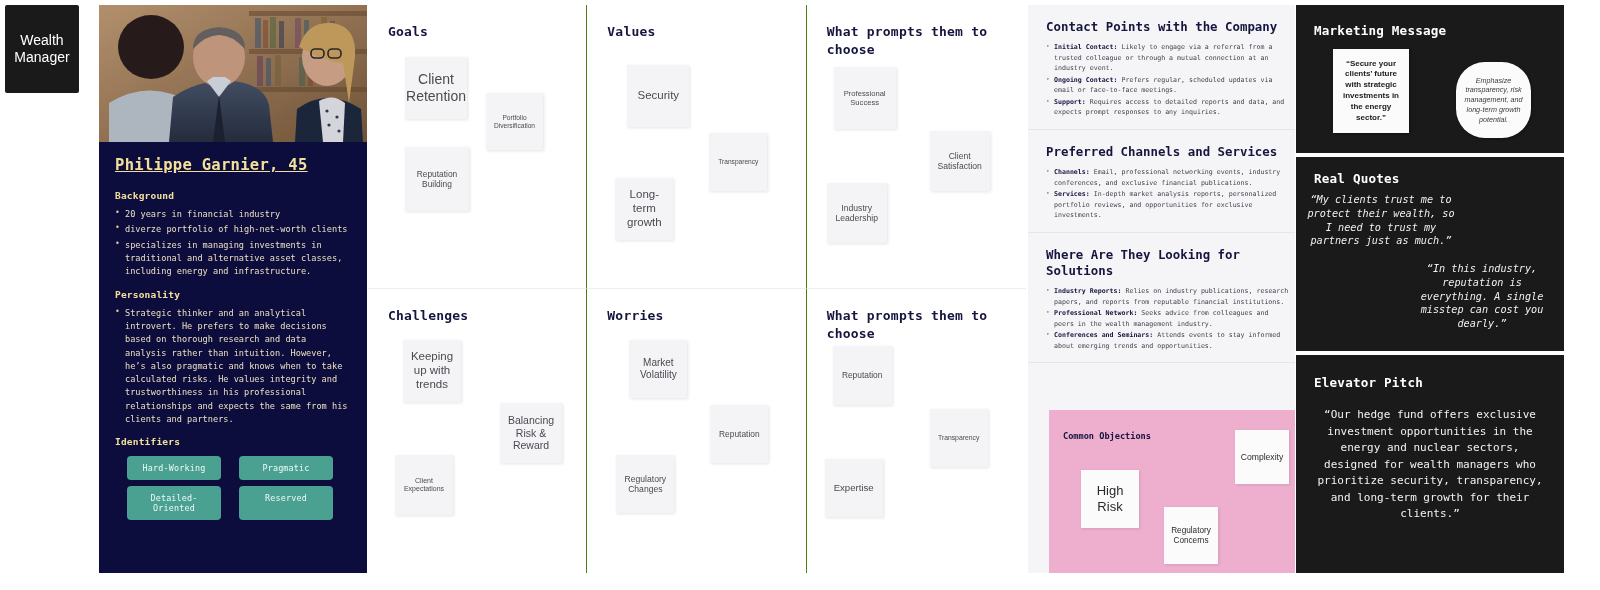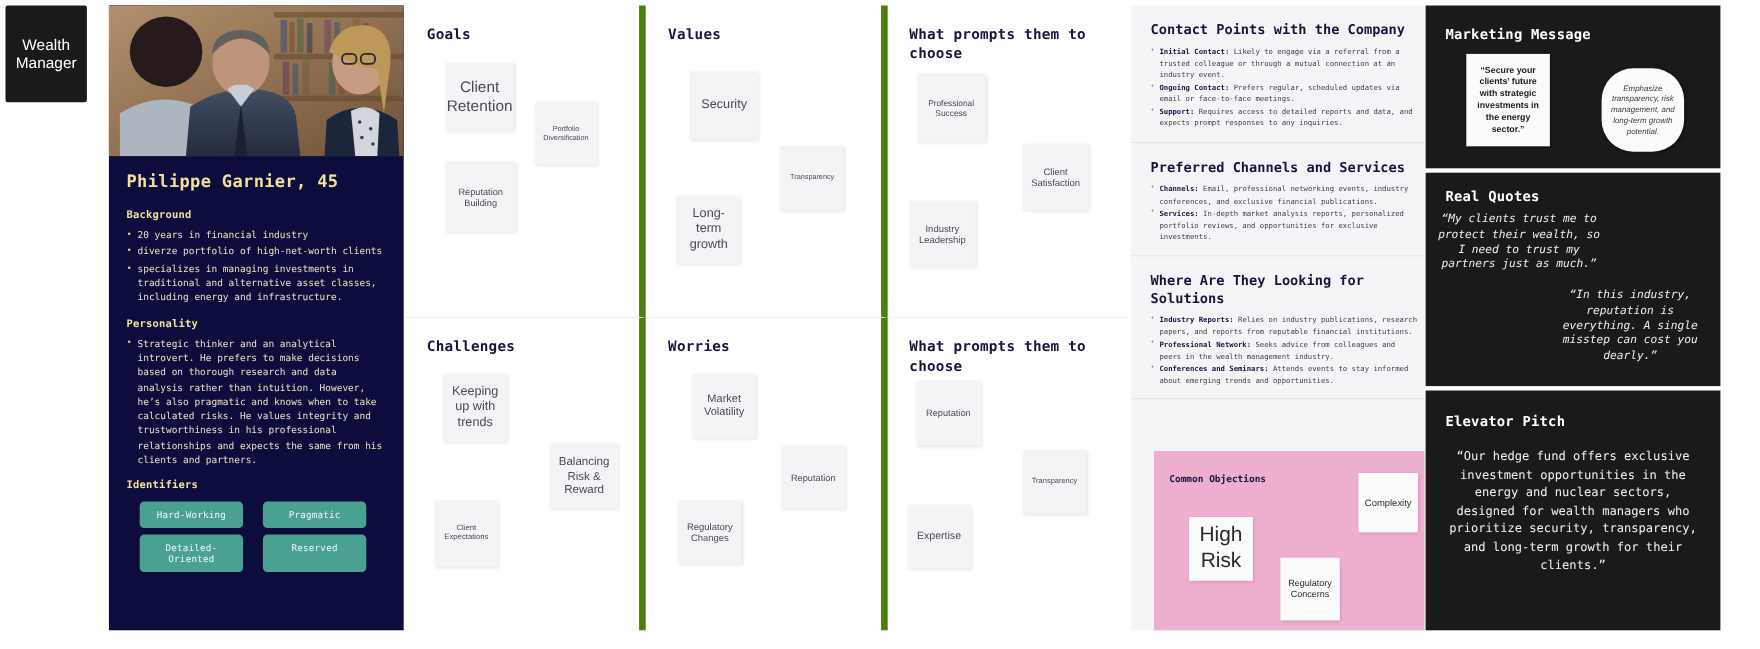--- a/index.html
+++ b/index.html
@@ -29,20 +29,21 @@
   .photo-bg {
     position: absolute; inset: 0;
     background:
       linear-gradient(100deg, rgba(13,13,61,0.35) 0%, rgba(0,0,0,0.0) 40%),
       linear-gradient(180deg, #b08a5c 0%, #9c7848 45%, #7a5c34 100%);
   }
   .persona-body { padding: 14px 16px 10px 16px; color:#f5e8b0; }
   .persona-name {
     font-size: 15.5px; font-weight: 700; color: #f2e09a; letter-spacing: .3px;
     margin-bottom: 16px;
+    text-decoration: underline;
   }
   .persona-role { font-size: 15px; color: #f3e6b5; font-weight: 400; margin-bottom: 14px; letter-spacing:.2px;}
   .sec-title { font-size: 9.5px; font-weight: 700; color: #f2e09a; margin: 10px 0 7px 0; letter-spacing:.2px;}
   .bullets { list-style: none; }
   .bullets li {
     font-size: 8.6px; line-height: 1.55; color: #eadfc0; margin-bottom: 2px;
     padding-left: 10px; position: relative;
   }
   .bullets li::before {
     content: "\2022"; position: absolute; left: 0; top: -1px; color: #d9c98f; font-size: 8px;
@@ -52,21 +53,21 @@
     background: #4aa192; color: #eefaf6; font-size: 8.4px; border-radius: 4px;
     padding: 7px 6px; width: 94px; text-align: center; letter-spacing:.2px;margin-left:12px;
   }
 
   
   .grid {
     position: absolute; left: 368px; top: 5px; width: 658px; height: 568px;
     background: #ffffff; display: grid;
     grid-template-columns: 1fr 1fr 1fr; grid-template-rows: 1fr 1fr;
   }
-  .cell { position: relative; border-right: 6px solid #4d7c0f; border-bottom: 1px solid #eeeef2; }
+  .cell { position: relative; border-right: 1px solid #4d7c0f; border-bottom: 1px solid #eeeef2; }
   .cell:nth-child(3n) { border-right: none; }
   .cell:nth-child(n+4) { border-bottom: none; }
   .cell-title {
     position: absolute; left: 20px; top: 18px; font-size: 13px; font-weight: 700;
     color: #15153f; letter-spacing: .2px; line-height: 1.35; max-width: 170px;
   }
   .note {
     position: absolute; background: #f4f4f6; color: #4a4a52;
     display: flex; align-items: center; justify-content: center; text-align: center;
     box-shadow: 1px 1px 3px rgba(0,0,0,0.11);
@@ -263,21 +264,21 @@
         <ul class="info-list">
           <li><b>Industry Reports:</b><span> Relies on industry publications, research papers, and reports from reputable financial institutions.</span></li>
           <li><b>Professional Network:</b><span> Seeks advice from colleagues and peers in the wealth management industry.</span></li>
           <li><b>Conferences and Seminars:</b><span> Attends events to stay informed about emerging trends and opportunities.</span></li>
         </ul>
       </div>
       <div class="objections">
       <div class="obj-title">Common Objections</div>
       <div id="objNotes">
           <div class="note" style="background: rgb(251, 251, 251); left: 186px; top: 20px; width: 54px; height: 54px; font-size: 8.6px; color: rgb(42, 42, 42);">Complexity</div>
-          <div class="note" style="background: rgb(251, 251, 251); left: 32px; top: 60px; width: 58px; height: 58px; font-size: 19px; color: rgb(42, 42, 42);">High Risk</div>
+          <div class="note" style="background: rgb(251, 251, 251); left: 32px; top: 60px; width: 58px; height: 58px; font-size: 13px; color: rgb(42, 42, 42);">High Risk</div>
           <div class="note" style="background: rgb(251, 251, 251); left: 115px; top: 97px; width: 54px; height: 57px; font-size: 8.2px; color: rgb(42, 42, 42);">Regulatory Concerns</div>
         </div>
     </div>
   </div>
 
   <div class="dark-col">
 
     <div class="dark-card" style="top:0;height:148px;">
       <div class="dark-title" style="position:absolute;left:18px;top:18px;">Marketing Message</div>
       <div class="white-note" style="left:37px;top:44px;width:76px;height:84px;font-size:8px;font-weight:700;">“Secure your clients’ future with strategic investments in the energy sector.”</div>

